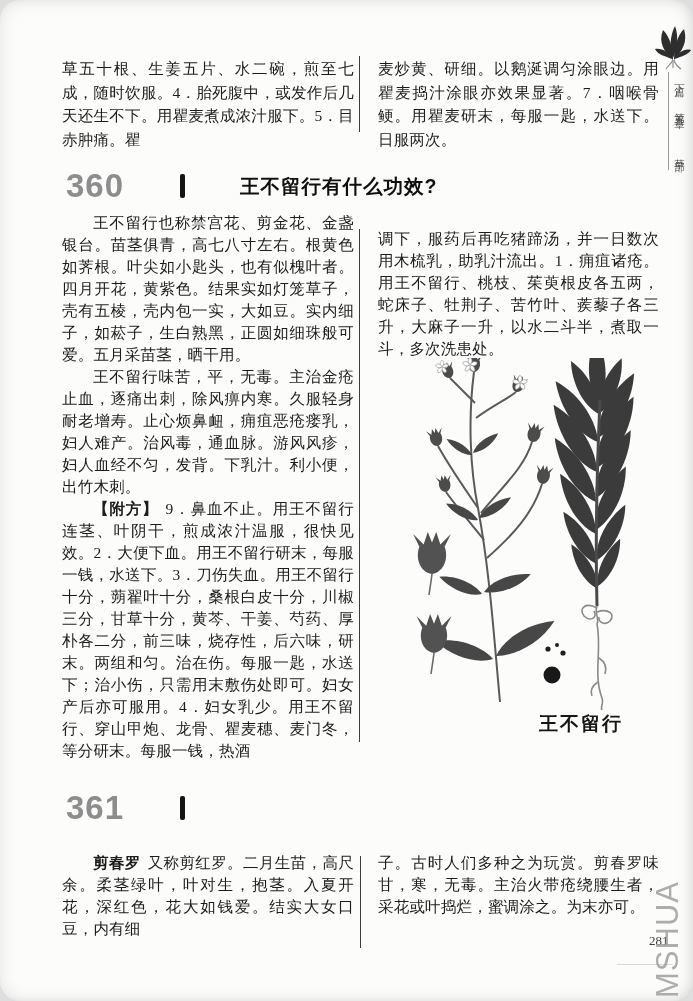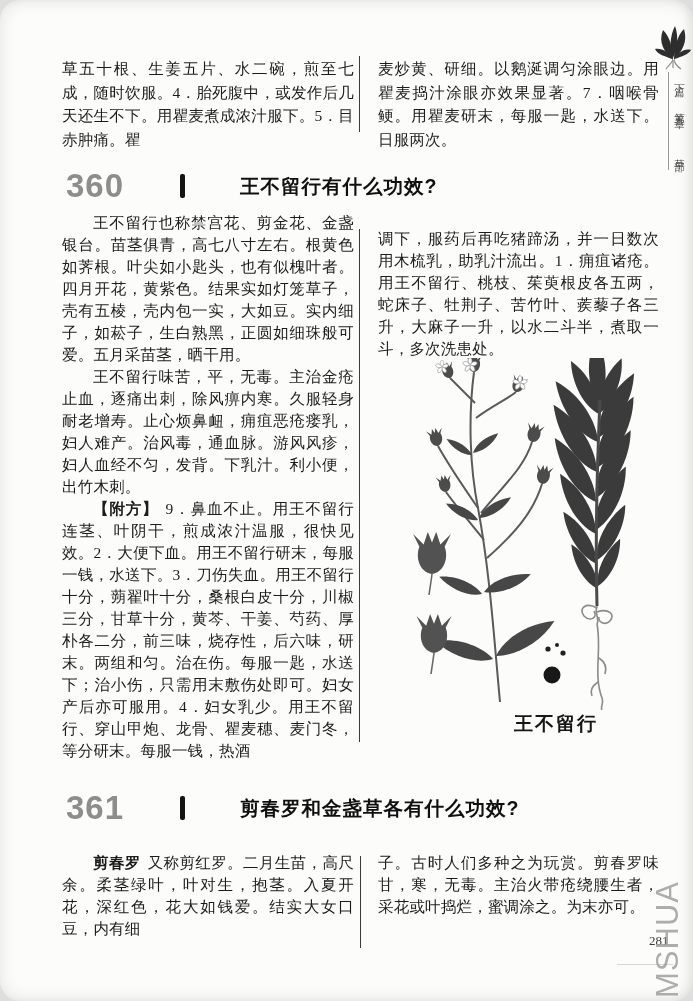--- a/index.html
+++ b/index.html
@@ -174,26 +174,25 @@
       <path d="M221 300 C 227 304, 229 310, 227 316"></path>
       <path d="M220 324 C 214 328, 212 333, 214 338"></path>
     </g>
 
     <circle cx="174" cy="317" r="8.5" fill="#181818"></circle>
     <circle cx="170" cy="291" r="2.6" fill="#202020"></circle>
     <circle cx="179" cy="287" r="2.0" fill="#202020"></circle>
     <circle cx="185" cy="295" r="2.6" fill="#202020"></circle>
   </svg>
 
-  <div class="fig-caption" style="left:514px; top:711px;">王不留行</div>
+  <div class="fig-caption" style="left:539px; top:711px;">王不留行</div>
 
   <div class="sec-head" style="left:66px; top:791px;">
     <span class="sec-num">361</span>
     <span class="sec-bar"></span>
-    <span class="sec-title">剪春罗和金盏草各有什么功效?</span>
   </div>
 
   <div class="abs jp" style="left:62px; top:852px; width:292px;">
     <p class="indent"><span class="lead">剪春罗</span><span>又称剪红罗。二月生苗，高尺余。柔茎绿叶，叶对生，抱茎。入夏开花，深红色，花大如钱爱。结实大女口豆，内有细</span></p>
   </div>
   <div class="abs jp" style="left:378px; top:852px; width:281px;">
     <p>子。古时人们多种之为玩赏。剪春罗味甘，寒，无毒。主治火带疮绕腰生者，采花或叶捣烂，蜜调涂之。为末亦可。</p>
   </div>
 
   <svg class="abs" style="left:654px; top:22px;" width="38" height="48" viewBox="0 0 38 48">

